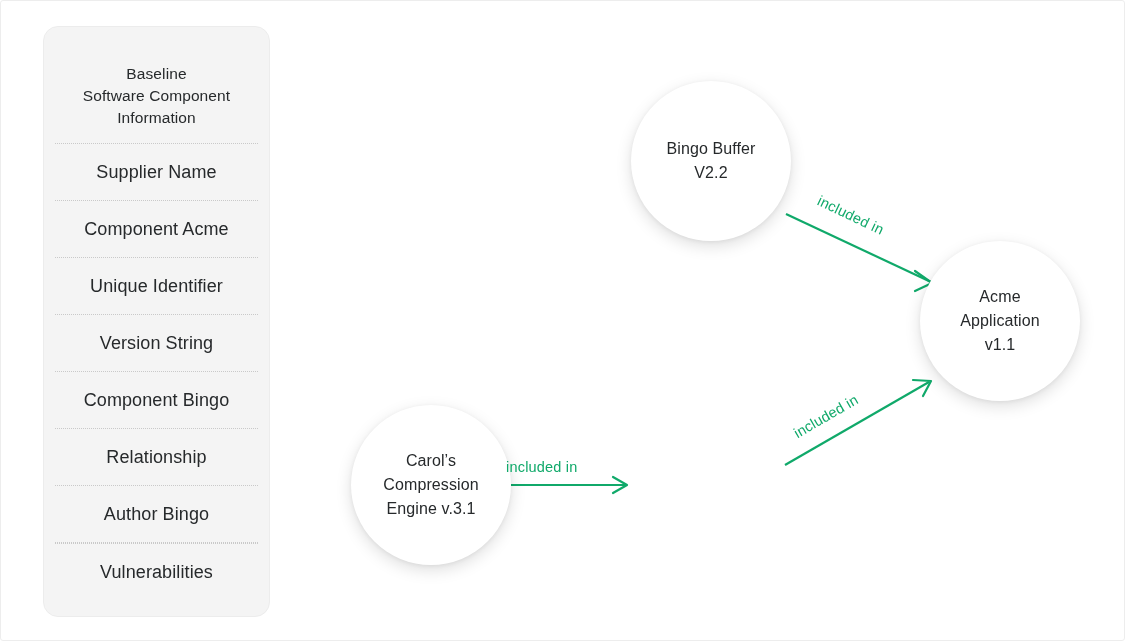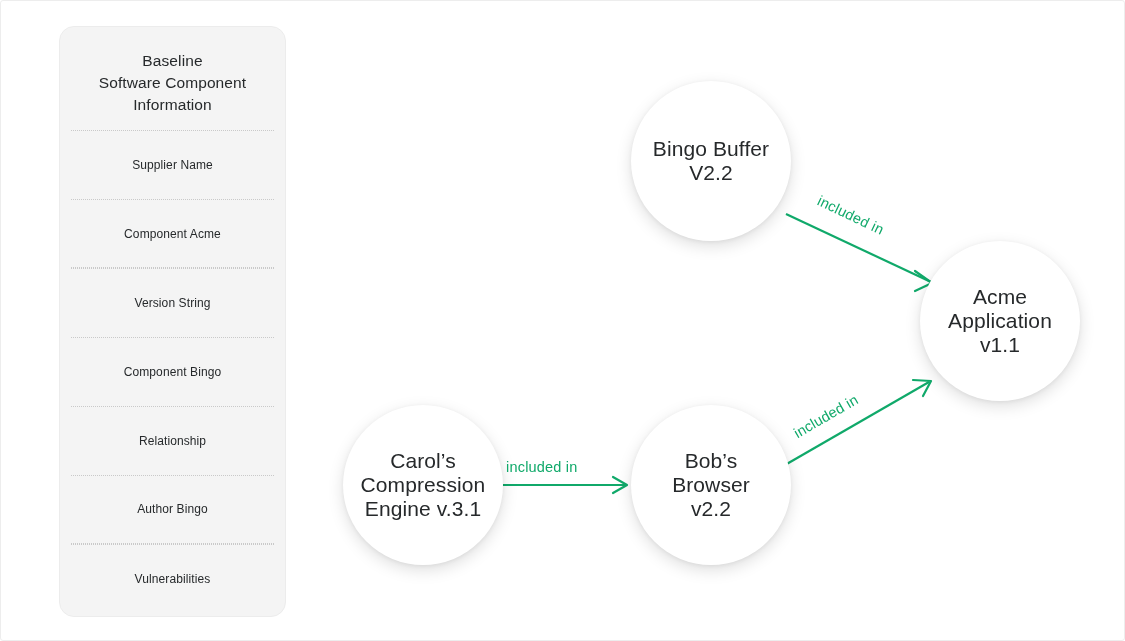--- a/index.html
+++ b/index.html
@@ -19,31 +19,31 @@
     height: 641px;
     background: #ffffff;
     border: 1px solid #ededed;
     border-radius: 3px;
     overflow: hidden;
   }
 
   
   #sidebar {
     position: absolute;
-    left: 58px;
+    left: 42px;
     top: 25px;
     width: 227px;
     height: 591px;
     background: #f4f4f4;
     border: 1px solid #ececec;
     border-radius: 15px;
     display: flex;
     flex-direction: column;
     align-items: stretch;
-    padding: 3px 14px;
+    padding: 16px 14px;
   }
 
   .panel-header {
     text-align: center;
     color: #26292b;
     font-size: 15.5px;
     line-height: 22px;
     letter-spacing: 0.1px;
     padding: 20px 0 14px 0;
     white-space: pre-line;
@@ -55,21 +55,21 @@
     margin: 0 -3px;
   }
 
   .panel-row {
     flex: 1 1 0;
     display: flex;
     align-items: center;
     justify-content: center;
     text-align: center;
     color: #26292b;
-    font-size: 12px;
+    font-size: 18px;
     line-height: 20px;
     letter-spacing: 0.1px;
     padding: 2px 0;
   }
 
   
   #graph {
     position: absolute;
     left: 290px;
     top: 0;
@@ -89,21 +89,21 @@
     width: 160px;
     height: 160px;
     border-radius: 50%;
     background: #ffffff;
     box-shadow: 0 5px 16px rgba(0,0,0,0.13), 0 1px 4px rgba(0,0,0,0.06);
     display: flex;
     align-items: center;
     justify-content: center;
     text-align: center;
     color: #26292b;
-    font-size: 21px;
+    font-size: 16px;
     line-height: 24px;
     letter-spacing: 0.1px;
     white-space: pre-line;
     z-index: 2;
   }
 
   .edge-label {
     position: absolute;
     color: #10a96a;
     font-size: 14.5px;
@@ -123,20 +123,21 @@
 Software Component
 Information</div>
 
     <div class="divider"></div>
     <div class="panel-row">Supplier Name</div>
 
     <div class="divider"></div>
     <div class="panel-row">Component Acme</div>
 
     <div class="divider"></div>
+    <div class="panel-row">Unique Identifier</div>
 
     <div class="divider"></div>
     <div class="panel-row">Version String</div>
 
     <div class="divider"></div>
     <div class="panel-row">Component Bingo</div>
 
     <div class="divider"></div>
     <div class="panel-row">Relationship</div>
 
@@ -169,27 +170,24 @@
       </g>
     </svg>
 
     <div class="node" style="left:340px; top:80px;">Bingo Buffer
 V2.2</div>
 
     <div class="node" style="left:629px; top:240px;">Acme
 Application
 v1.1</div>
 
-    <div class="node" style="left:52px; top:404px;">Carol’s
+    <div class="node" style="left:60px; top:404px;">Carol’s
 Compression
 Engine v.3.1</div>
 
-    <div class="node" style="left:340px; top:404px;">Bob’s
-Browser
-v2.2</div>
 
     <div class="edge-label" style="left:524px; top:190px; transform: rotate(25.5deg);">included in</div>
 
     <div class="edge-label" style="left:215px; top:458px;">included in</div>
 
     <div class="edge-label" style="left:508px; top:424px; transform: rotate(-30deg);">included in</div>
 
   </div>
 </div>
 

